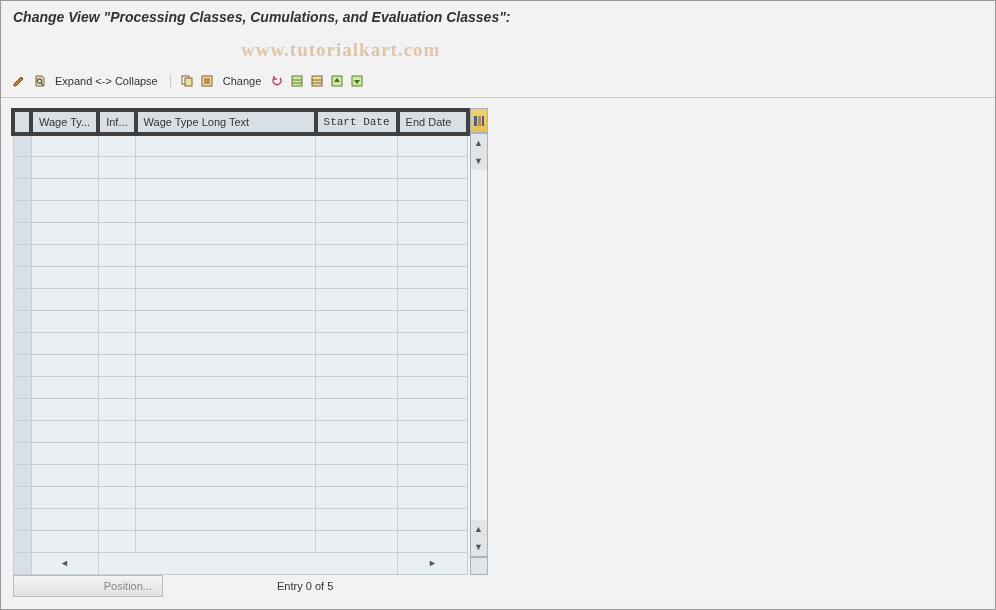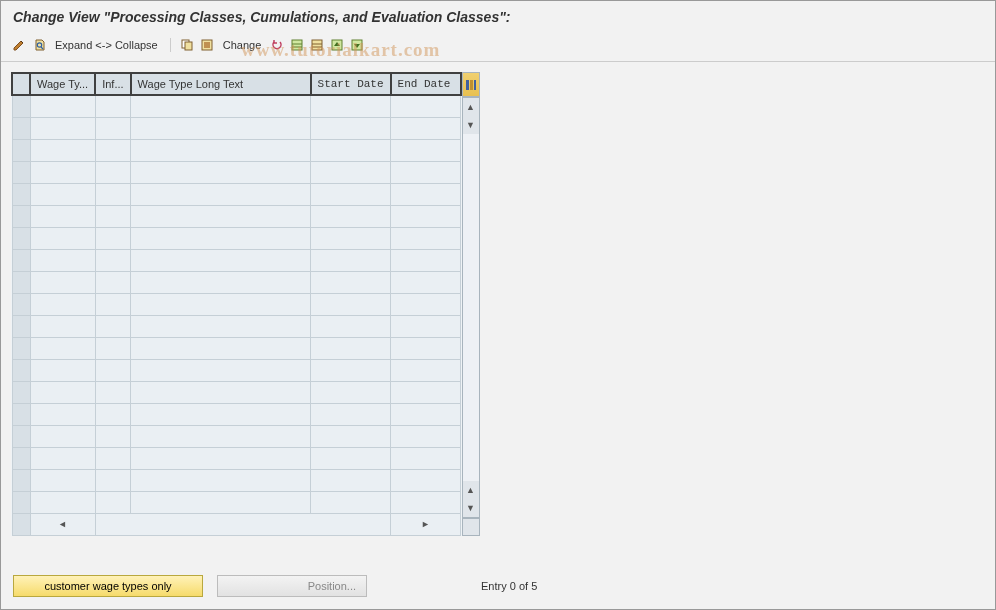--- a/index.html
+++ b/index.html
@@ -19,20 +19,21 @@
       font-style: italic;
       color: #333;
       background: #f2f2f2;
     }
     .toolbar {
       display: flex;
       align-items: center;
       gap: 4px;
       padding: 4px 10px 8px 10px;
       border-bottom: 1px solid #ccc;
+      margin-top: 36px;
     }
     .tb-icon {
       width: 16px;
       height: 16px;
       display: inline-flex;
       align-items: center;
       justify-content: center;
       cursor: pointer;
     }
     .tb-text {
@@ -46,21 +47,21 @@
       display: flex;
       gap: 0;
     }
     .grid-wrapper { display: flex; }
     table.grid {
       border-collapse: collapse;
       background: #eff3f6;
     }
     table.grid th {
       background: #d8e0e6;
-      border: 2px solid #404040;
+      border: 4px solid #404040;
       font-weight: normal;
       text-align: left;
       padding: 4px 6px;
       font-size: 11px;
       color: #333;
       white-space: nowrap;
       overflow: hidden;
     }
     table.grid td {
       border: 1px solid #c5cfd6;
@@ -69,21 +70,21 @@
       background: #eaeff3;
     }
     table.grid td.rowhdr {
       background: #d8e0e6;
       width: 18px;
     }
     .col-wt { width: 64px; }
     .col-inf { width: 28px; }
     .col-long { width: 180px; }
     .col-sd { width: 66px; font-family: Liberation Mono, monospace; }
-    .col-ed { width: 70px; font-family: Liberation Mono, monospace; }
+    .col-ed { width: 70px; }
     .corner-btn {
       width: 18px;
       background: linear-gradient(#f0d070,#e8c050);
       border: 1px solid #a8b4bd;
       display: flex;
       align-items: center; justify-content: center;
       cursor: pointer;
     }
     .vscroll {
       width: 18px;
@@ -406,16 +407,15 @@
           <div class="scroll-btn">▲</div>
           <div class="scroll-btn">▼</div>
         </div>
       </div>
       <div class="corner-btn" style="height:18px;background:#e0e5ea;border:1px solid #a8b4bd"></div>
     </div>
   </div>
 </div>
 
 <div class="bottom-bar">
-  <div class="btn-yellow">customer wage types only</div>
   <div class="btn-gray">Position...</div>
   <div class="entry-text">Entry 0 of 5</div>
 </div>
 
 </body></html>

